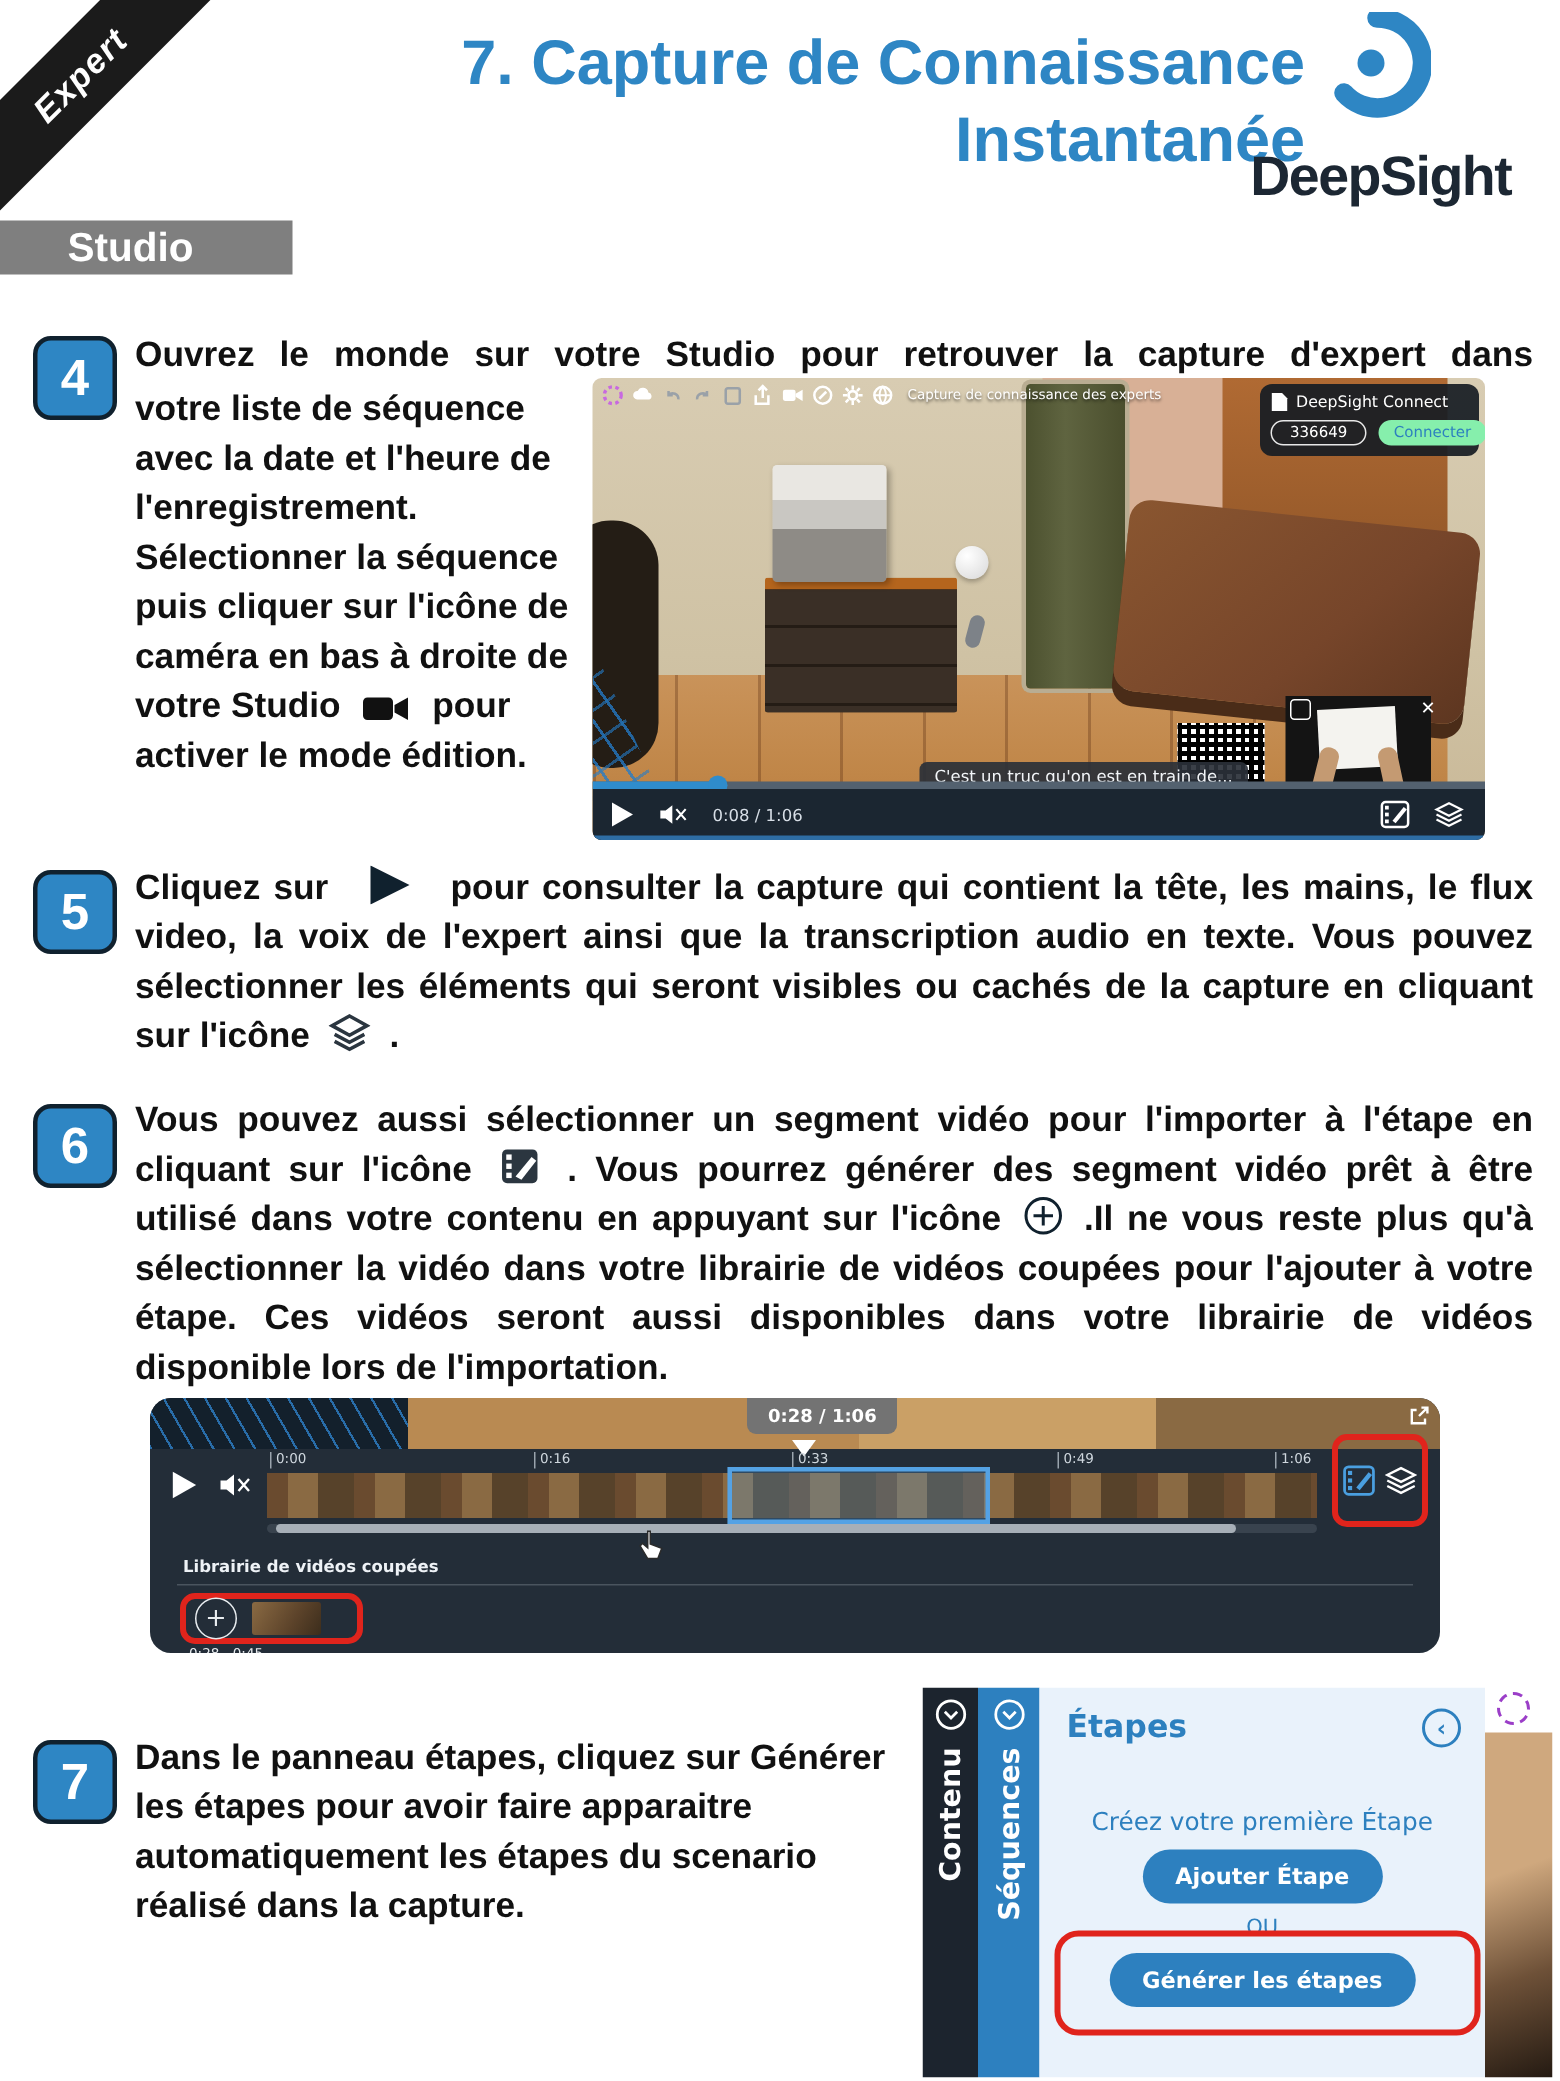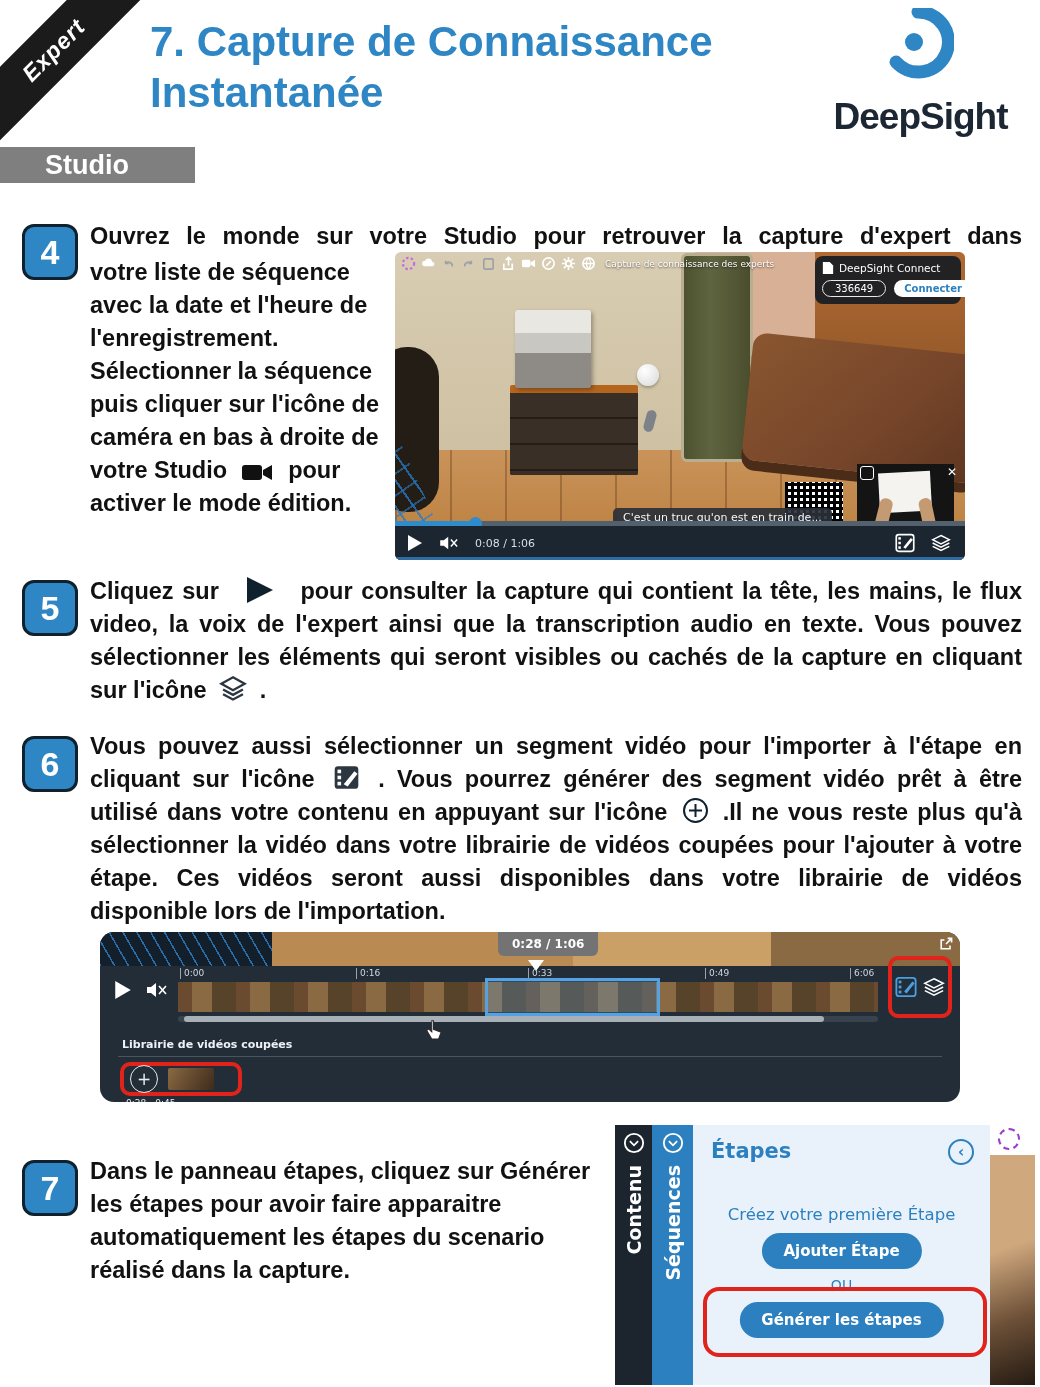--- a/index.html
+++ b/index.html
@@ -4,41 +4,41 @@
 <style>
   html,body{margin:0;padding:0;background:#fff;}
   .page{position:relative;width:1040px;height:1387px;background:#fff;overflow:hidden;
         font-family:"Liberation Sans",sans-serif;color:#141414;}
   .abs{position:absolute;font-weight:bold;}
 
   
   .ribbon{position:absolute;top:24px;left:-64px;width:235px;height:52px;background:#1b1b1b;
           transform:rotate(-45deg);display:flex;align-items:center;justify-content:center;}
   .ribbon span{color:#fff;font-style:italic;font-weight:bold;font-size:23px;letter-spacing:1px;}
-  .title{position:absolute;top:16px;left:150px;width:720px;text-align:left;color:#2e86c4;
+  .title{position:absolute;top:16px;left:150px;width:720px;text-align:right;color:#2e86c4;
          font-weight:bold;font-size:42px;line-height:1.22;}
   .brand{position:absolute;top:8px;right:12px;width:215px;text-align:center;}
   .brand .word{font-size:37px;font-weight:bold;color:#1c2733;letter-spacing:-1px;margin-top:6px;}
 
   .sectionbar{position:absolute;top:147px;left:0;width:195px;height:36px;background:#7f7f7f;
               color:#fff;font-weight:bold;font-size:27px;line-height:36px;padding-left:45px;box-sizing:border-box;}
 
   
   .badge{position:absolute;width:56px;height:56px;background:#2e86c4;border:3px solid #10212e;
          border-radius:12px;color:#fff;font-size:34px;font-weight:bold;display:flex;
          align-items:center;justify-content:center;box-sizing:border-box;}
   .btxt{font-size:23.5px;line-height:33px;color:#111;}
   .just{text-align:justify;}
   .fulljust{text-align:justify;text-align-last:justify;}
   .inline-ic{display:inline-block;vertical-align:-4px;}
 
   
   .shot1{position:absolute;left:395px;top:252px;width:570px;height:308px;border-radius:6px;
          overflow:hidden;background:linear-gradient(180deg,#d8ccb2 0%,#cfc2a4 60%,#c9b897 100%);
-         font-family:"DejaVu Sans",sans-serif;}
+         font-family:"DejaVu Sans",sans-serif;padding-left:25px;}
   .wallpink{position:absolute;left:300px;top:0;width:135px;height:110px;background:#d8b096;}
   .wallright{position:absolute;left:420px;top:0;width:150px;height:235px;
              background:linear-gradient(180deg,#b06a33,#8a5226 70%,#6e3f1d);}
   .door{position:absolute;left:289px;top:4px;width:66px;height:203px;border-radius:3px;
         background:linear-gradient(90deg,#4c512f,#5f6440 40%,#4a4e2d);box-shadow:0 0 0 3px #b9ad92;}
   .floor{position:absolute;left:0;top:198px;width:570px;height:110px;
          background:linear-gradient(180deg,#c9935a,#c08648 60%,#b57a3e),
          repeating-linear-gradient(90deg,rgba(90,50,20,.28) 0 2px,rgba(0,0,0,0) 2px 55px);
          background-blend-mode:multiply;}
   .darkblob{position:absolute;left:-18px;top:95px;width:62px;height:165px;border-radius:30px;background:#241d15;}
@@ -60,21 +60,21 @@
       background-image:repeating-linear-gradient(0deg,#000 0 3px,transparent 3px 6px),
                        repeating-linear-gradient(90deg,#000 0 3px,#fff 3px 6px);}
   .s1toolbar{position:absolute;left:6px;top:4px;display:flex;align-items:center;gap:5px;}
   .s1toolbar .tbi{width:15px;height:15px;display:inline-block;}
   .s1title{color:#fff;font-size:9px;text-shadow:0 1px 2px rgba(0,0,0,.6);margin-left:4px;white-space:nowrap;}
   .connect{position:absolute;right:4px;top:4px;width:146px;height:48px;background:rgba(24,29,35,.93);
            border-radius:8px;padding:5px 7px;box-sizing:border-box;}
   .connect .row1{display:flex;align-items:center;gap:5px;color:#fff;font-size:10.5px;}
   .connect .row2{display:flex;align-items:center;gap:8px;margin-top:5px;text-align:right;}
   .codepill{border:1.5px solid #e8e8e8;border-radius:11px;color:#fff;font-size:10px;padding:2px 12px;}
-  .connbtn{background:#ffffff;border-radius:11px;color:#2d80bf;font-weight:bold;font-size:10px;padding:3px 10px;}
+  .connbtn{background:#86efac;border-radius:11px;color:#2d80bf;font-weight:normal;font-size:10px;padding:3px 10px;}
   .caption{position:absolute;left:218px;top:256px;background:rgba(42,48,56,.92);color:#f2f5f8;
            font-size:11px;border-radius:5px;padding:3px 10px;white-space:nowrap;}
   .pip{position:absolute;left:452px;top:212px;width:113px;height:62px;background:linear-gradient(90deg,#b98a4e 0 10px,#151515 10px calc(100% - 8px),#a8説 0);overflow:hidden;}
   .pipmat{position:absolute;left:10px;top:0;right:6px;bottom:0;background:#141414;}
   .pippaper{position:absolute;left:32px;top:8px;width:52px;height:40px;background:#f4f3ef;transform:rotate(-3deg);}
   .piparmL{position:absolute;left:30px;bottom:-6px;width:13px;height:34px;border-radius:6px;background:#c49a72;transform:rotate(14deg);}
   .piparmR{position:absolute;left:74px;bottom:-6px;width:13px;height:34px;border-radius:6px;background:#c49a72;transform:rotate(-12deg);}
   .pipx{position:absolute;right:3px;top:1px;color:#fff;font-size:12px;font-weight:bold;}
   .pipzoom{position:absolute;left:13px;top:2px;width:12px;height:12px;border:1.5px solid #fff;border-radius:3px;}
   .progress{position:absolute;left:0;bottom:34px;width:100%;height:5px;background:#53616f;}
@@ -338,21 +338,21 @@
     <svg class="s2mute" width="24" height="18" viewBox="0 0 24 18">
         <path d="M1 6h4l5-4v14l-5-4H1z" fill="#fff"></path>
         <path d="M13 5l7 8M20 5l-7 8" stroke="#fff" stroke-width="1.6" fill="none"></path>
       </svg>
 
     <div class="ruler">
       <span class="tick" style="left:2px;">0:00</span>
       <span class="tick" style="left:178px;">0:16</span>
       <span class="tick" style="left:350px;">0:33</span>
       <span class="tick" style="left:527px;">0:49</span>
-      <span class="tick" style="left:672px;">6:06</span>
+      <span class="tick" style="left:672px;">1:06</span>
     </div>
     <div class="thumbs"></div>
     <div class="selection"></div>
     <div class="s2scroll">
         <div class="thumb"></div>
       </div>
     <svg class="cursor" width="17" height="22" viewBox="0 0 20 26">
       <path d="M8 1v13L4 10.5 2 12.5l6 10h8l3-8-9-3.5V1z" fill="#fff" stroke="#2b2b2b" stroke-width="1.2"></path>
       </svg>
 

